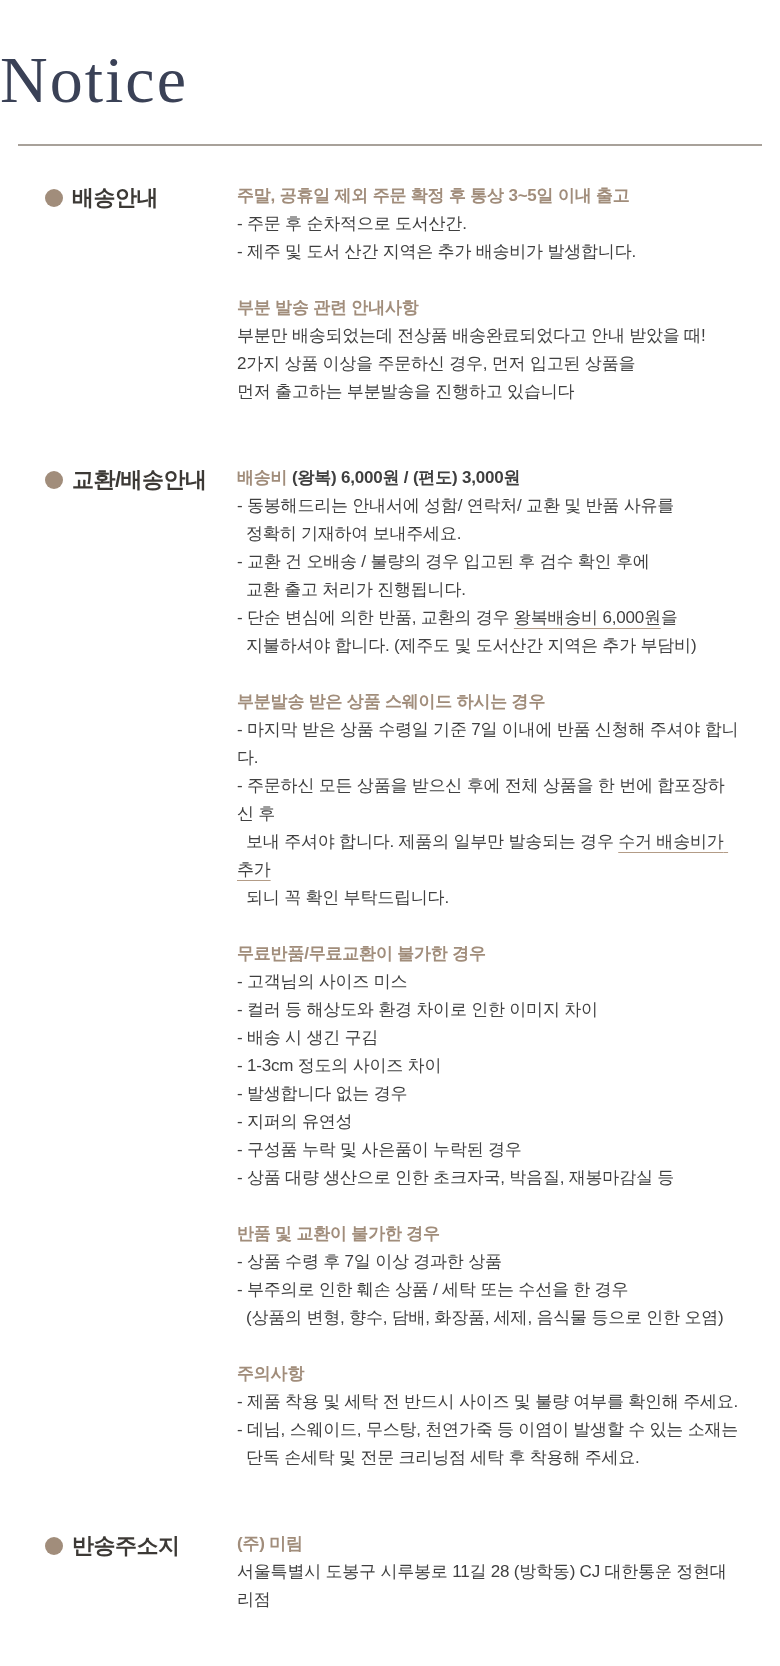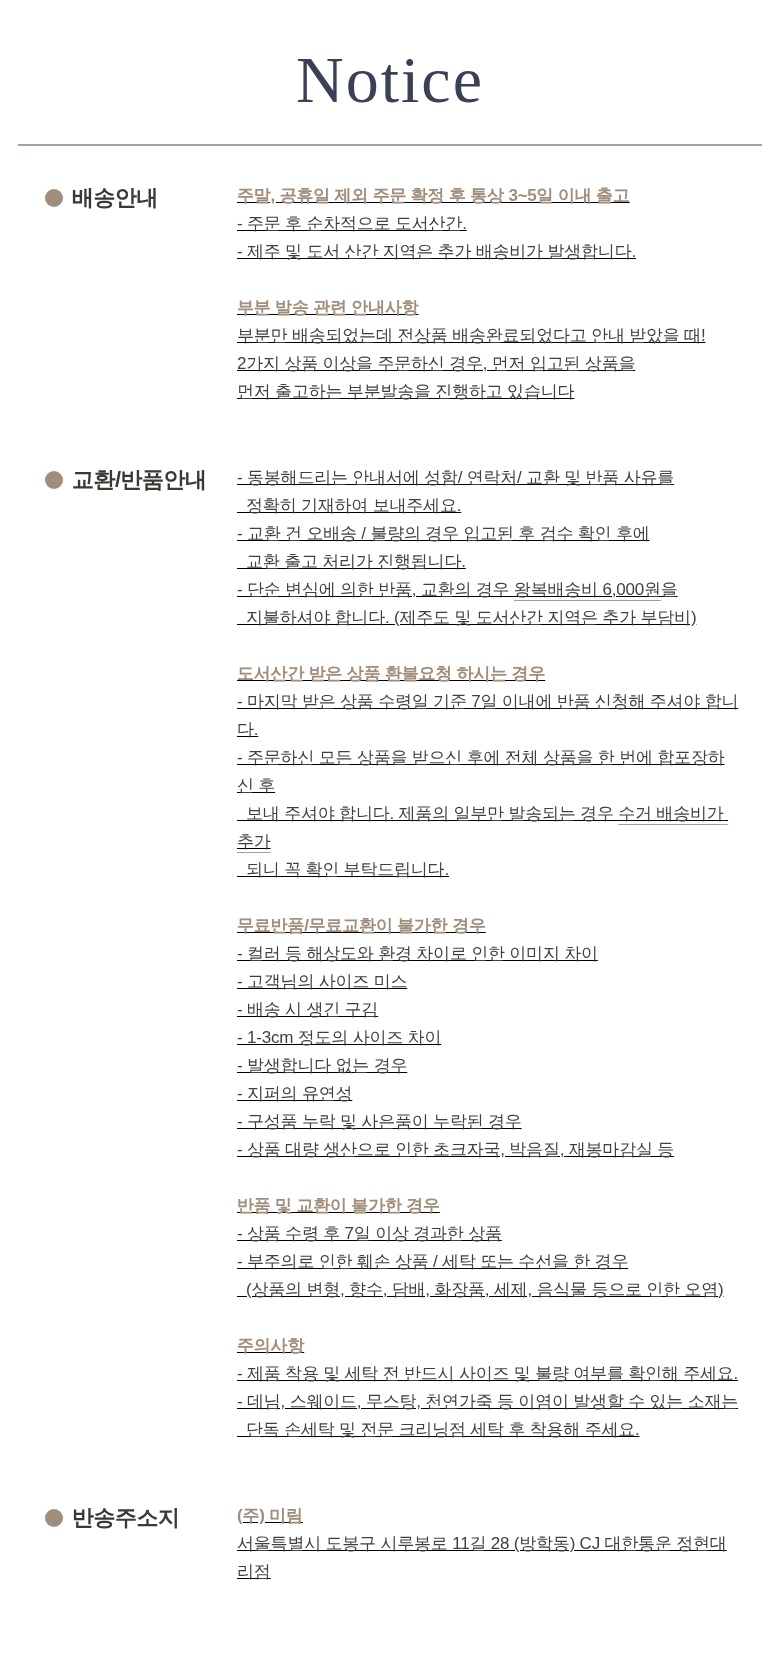--- a/index.html
+++ b/index.html
@@ -20,21 +20,21 @@
     background: #ffffff;
     padding: 42px 0 80px;
   }
   .title {
     font-family: "Liberation Serif", "DejaVu Serif", serif;
     font-weight: 400;
     font-size: 66px;
     line-height: 1.15;
     letter-spacing: 2px;
     color: var(--title);
-    text-align: center;
+    text-align: left;
     margin: 0 0 26px;
   }
   .divider {
     border: none;
     border-top: 2px solid var(--divider);
     margin: 0 18px;
   }
   .sections {
     padding: 36px 40px 0 45px;
     display: flex;
@@ -57,21 +57,21 @@
     border-radius: 50%;
     background: var(--accent);
   }
   .label-text {
     font-size: 22px;
     font-weight: 700;
     color: var(--label);
     letter-spacing: -0.5px;
     white-space: nowrap;
   }
-  .content-col { flex: 1; min-width: 0; padding-top: 0; text-decoration: underline; }
+  .content-col { flex: 1; min-width: 0; padding-top: 0; }
   .group + .group { margin-top: 28px; }
   .group-heading {
     font-size: 17px;
     font-weight: 700;
     color: var(--accent);
     line-height: 28px;
     white-space: pre-wrap;
     letter-spacing: -0.2px;
   }
   .heading-suffix {
@@ -114,42 +114,43 @@
             <div class="group-heading"><span>부분 발송 관련 안내사항</span></div>
             <div class="line">부분만 배송되었는데 전상품 배송완료되었다고 안내 받았을 때!</div>
             <div class="line">2가지 상품 이상을 주문하신 경우, 먼저 입고된 상품을</div>
             <div class="line">먼저 출고하는 부분발송을 진행하고 있습니다</div>
           </div>
         </div>
       </section>
       <section class="section">
         <div class="label-col">
           <span class="bullet"></span>
-          <span class="label-text">교환/반품안내</span>
+          <span class="label-text">교환/배송안내</span>
         </div>
         <div class="content-col">
           <div class="group">
+            <div class="group-heading"><span>배송비</span><span class="heading-suffix"> (왕복) 6,000원 / (편도) 3,000원</span></div>
             <div class="line">- 동봉해드리는 안내서에 성함/ 연락처/ 교환 및 반품 사유를</div>
             <div class="line">  정확히 기재하여 보내주세요.</div>
             <div class="line">- 교환 건 오배송 / 불량의 경우 입고된 후 검수 확인 후에</div>
             <div class="line">  교환 출고 처리가 진행됩니다.</div>
             <div class="line">- 단순 변심에 의한 반품, 교환의 경우 <span class="u">왕복배송비 6,000원</span>을</div>
             <div class="line">  지불하셔야 합니다. (제주도 및 도서산간 지역은 추가 부담비)</div>
           </div>
           <div class="group">
-            <div class="group-heading"><span>도서산간 받은 상품 환불요청 하시는 경우</span></div>
+            <div class="group-heading"><span>부분발송 받은 상품 스웨이드 하시는 경우</span></div>
             <div class="line">- 마지막 받은 상품 수령일 기준 7일 이내에 반품 신청해 주셔야 합니다.</div>
             <div class="line">- 주문하신 모든 상품을 받으신 후에 전체 상품을 한 번에 합포장하신 후</div>
             <div class="line">  보내 주셔야 합니다. 제품의 일부만 발송되는 경우 <span class="u">수거 배송비가 추가</span></div>
             <div class="line">  되니 꼭 확인 부탁드립니다.</div>
           </div>
           <div class="group">
             <div class="group-heading"><span>무료반품/무료교환이 불가한 경우</span></div>
+            <div class="line">- 고객님의 사이즈 미스</div>
             <div class="line">- 컬러 등 해상도와 환경 차이로 인한 이미지 차이</div>
-            <div class="line">- 고객님의 사이즈 미스</div>
             <div class="line">- 배송 시 생긴 구김</div>
             <div class="line">- 1-3cm 정도의 사이즈 차이</div>
             <div class="line">- 발생합니다 없는 경우</div>
             <div class="line">- 지퍼의 유연성</div>
             <div class="line">- 구성품 누락 및 사은품이 누락된 경우</div>
             <div class="line">- 상품 대량 생산으로 인한 초크자국, 박음질, 재봉마감실 등</div>
           </div>
           <div class="group">
             <div class="group-heading"><span>반품 및 교환이 불가한 경우</span></div>
             <div class="line">- 상품 수령 후 7일 이상 경과한 상품</div>

